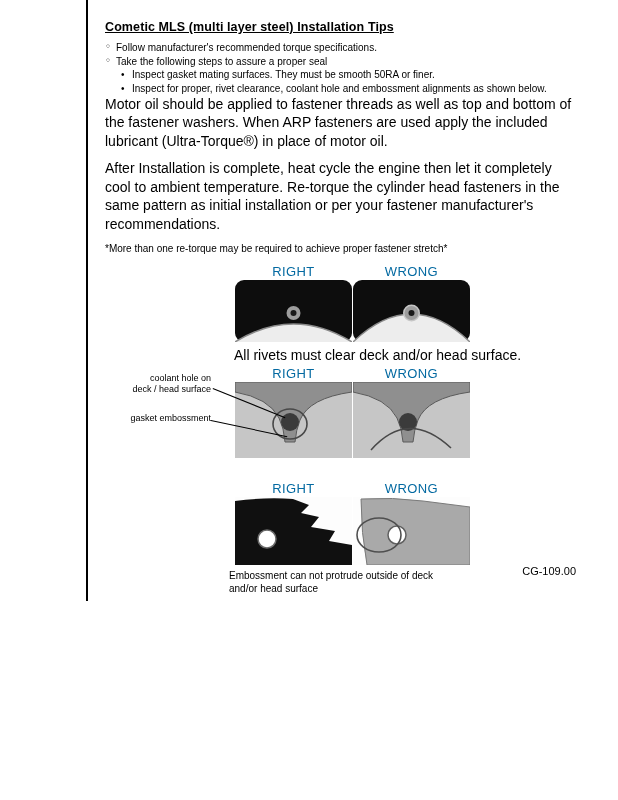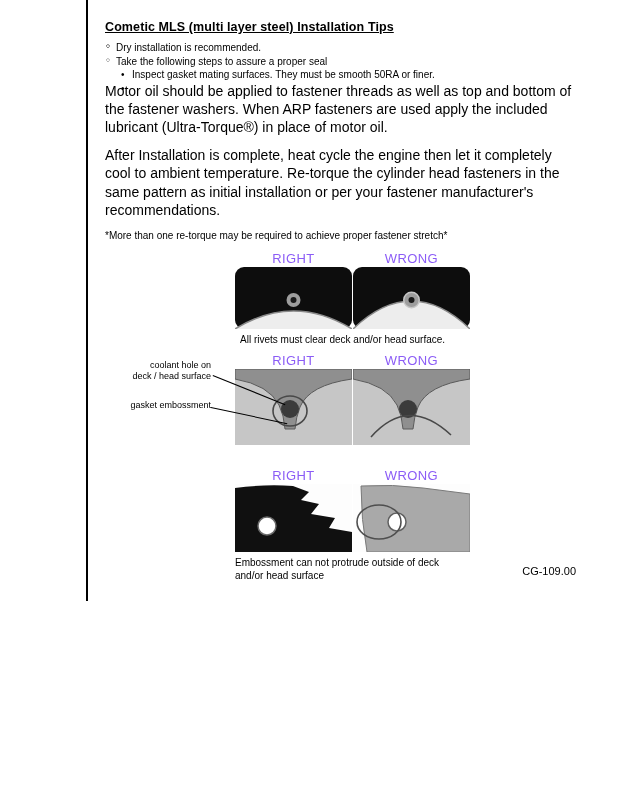--- a/index.html
+++ b/index.html
@@ -19,31 +19,31 @@
   .tip { position:relative; padding-left:11px; font-size:10px; line-height:1.35; }
   .tip .bc { position:absolute; left:1px; top:1px; font-size:6.5px; }
   .tip.sub { padding-left:27px; }
   .tip.sub .bd { position:absolute; left:16px; top:0; font-size:10px; }
 
   .diesel-heading { font-size:11px; font-weight:bold; margin:13px 0 7px; }
   .para { font-size:14px; line-height:1.32; width:474px; margin-bottom:9px; }
   .note { font-size:10px; margin-top:1px; }
 
   .diagrams { position:relative; height:336px; margin-top:9px; }
-  .dg-header { position:absolute; width:117px; text-align:center; font-size:13px; color:#8b5cf6; letter-spacing:.4px; }
+  .dg-header { position:absolute; width:117px; text-align:center; font-size:13px; color:#0369a1; letter-spacing:.4px; }
   .dg-img { position:absolute; width:117px; }
   .dg-img svg { display:block; width:117px; }
   .col-right { left:130px; }
   .col-wrong { left:248px; }
   .r1h { top:0; }   .r1i { top:16px; height:62px; }
-  .cap1 { position:absolute; left:135px; top:83px; font-size:10px; }
+  .cap1 { position:absolute; left:129px; top:83px; font-size:14px; }
   .r2h { top:102px; } .r2i { top:118px; height:76px; }
   .cap2 { position:absolute; left:130px; top:199px; font-size:10px; }
   .r3h { top:217px; } .r3i { top:233px; height:68px; }
-  .cap3 { position:absolute; left:130px; top:305px; font-size:10px; width:218px; line-height:1.3; }
+  .cap3 { position:absolute; left:124px; top:305px; font-size:10px; width:218px; line-height:1.3; }
   .dg-label { position:absolute; font-size:9px; line-height:1.18; text-align:right; }
   .lbl-coolant { left:24px; top:109px; width:82px;text-align:right; }
   .lbl-emboss { left:6px; top:149px; width:100px; }
   .pointer { position:absolute; height:1px; background:#000; transform-origin:0 0; z-index:3; }
   .p1 { left:108px; top:124px; width:78px; transform:rotate(22deg); }
   .p2 { left:106px; top:156px; width:78px; transform:rotate(12deg); }
 
   .warranty { margin-top:20px; width:476px; }
   .w-heading { font-size:6.6px; font-weight:bold; margin-bottom:4px; }
   .w-para { font-size:5.8px; line-height:1.26; margin-bottom:5px; color:#111; }
@@ -57,35 +57,33 @@
 <div class="page">
   <div class="spine"></div>
 
   <div class="content">
 
     <h1 class="title">Cometic MLS (multi layer steel) Installation Tips</h1>
 
     <ul class="tips">
       <li class="tip">
         <span class="bc">○</span>
-      </li>
-      <li class="tip">
-        <span class="bc">○</span>
-        <span>Dry installation is recommended.</span>
+        <span>Follow manufacturer's recommended torque specifications.</span>
       </li>
       <li class="tip">
         <span class="bc">○</span>
         <span>Take the following steps to assure a proper seal</span>
       </li>
       <li class="tip sub">
         <span class="bd">•</span>
         <span>Inspect gasket mating surfaces.  They must be smooth 50RA or finer.</span>
       </li>
       <li class="tip sub">
         <span class="bd">•</span>
+        <span>Inspect for proper, rivet clearance, coolant hole and embossment alignments as shown below.</span>
       </li>
     </ul>
 
     <p class="para">Motor oil should be applied to fastener threads as well as top and bottom of the fastener washers. When ARP fasteners are used apply the included lubricant (Ultra-Torque®) in place of motor oil.</p>
     <p class="para">After Installation is complete, heat cycle the engine then let it completely cool to ambient temperature. Re-torque the cylinder head fasteners in the same pattern as initial installation or per your fastener manufacturer's recommendations.</p>
     <p class="para note">*More than one re-torque may be required to achieve proper fastener stretch*</p>
 
     <div class="diagrams">
 
       <div class="dg-header col-right r1h">RIGHT</div>

